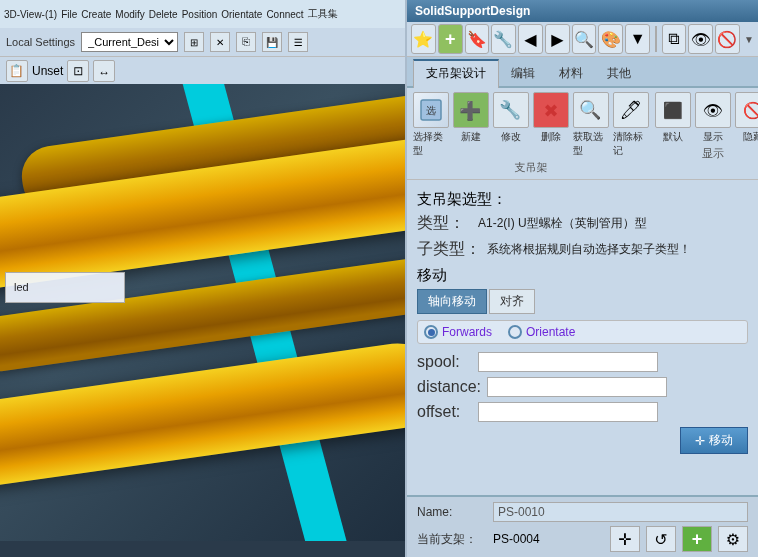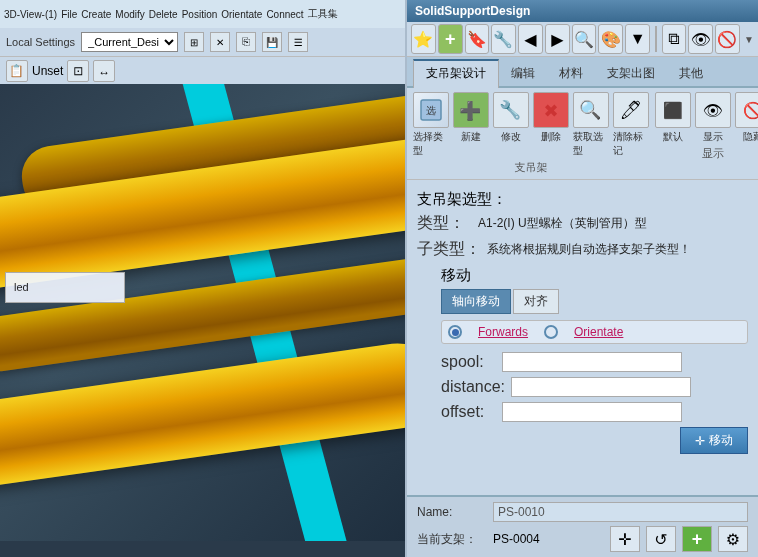--- a/index.html
+++ b/index.html
@@ -248,21 +248,20 @@
     .form-value {
       font-size: 12px;
       color: #222;
       flex: 1;
     }
 
     
     .move-section {
       background: #c8d8e8;
       margin-top: 6px;
-      margin-left: 24px;
     }
     .move-tabs {
       display: flex;
       gap: 2px;
       margin-bottom: 6px;
     }
     .move-tab {
       padding: 3px 10px;
       font-size: 12px;
       background: #dde8f0;
@@ -281,24 +280,23 @@
       display: flex;
       align-items: center;
       gap: 16px;
       padding: 4px 6px;
       background: #dde8f4;
       border: 1px solid #bbb;
       border-radius: 3px;
       margin-bottom: 8px;
     }
     .radio-item {
-      display: flex; align-items: center; gap: 16px;
-      font-size: 12px; color: #be185d;
+      display: flex; align-items: center; gap: 4px;
+      font-size: 12px; color: #6d28d9;
       cursor: pointer;
-      text-decoration: underline;
     }
     .radio-circle {
       width: 14px; height: 14px;
       border-radius: 50%;
       border: 2px solid #5a8ab0;
       display: flex; align-items: center; justify-content: center;
     }
     .radio-circle.checked::after {
       content: '';
       width: 7px; height: 7px;
@@ -502,21 +500,20 @@
     <div class="tb-icon-btn">⧉</div>
     <div class="tb-icon-btn">👁</div>
     <div class="tb-icon-btn">🚫</div>
     <div class="tb-dropdown">▼</div>
   </div>
 
   <div id="tab-row">
     <div class="tab active">支吊架设计</div>
     <div class="tab">编辑</div>
     <div class="tab">材料</div>
-    <div class="tab">支架出图</div>
     <div class="tab">其他</div>
   </div>
 
   <div class="tool-section-wrapper">
 
     <div class="tool-section-group">
       <div class="tool-icons-row">
 
         <div class="tool-icon-group">
           <div class="tool-icon-btn img-type">

